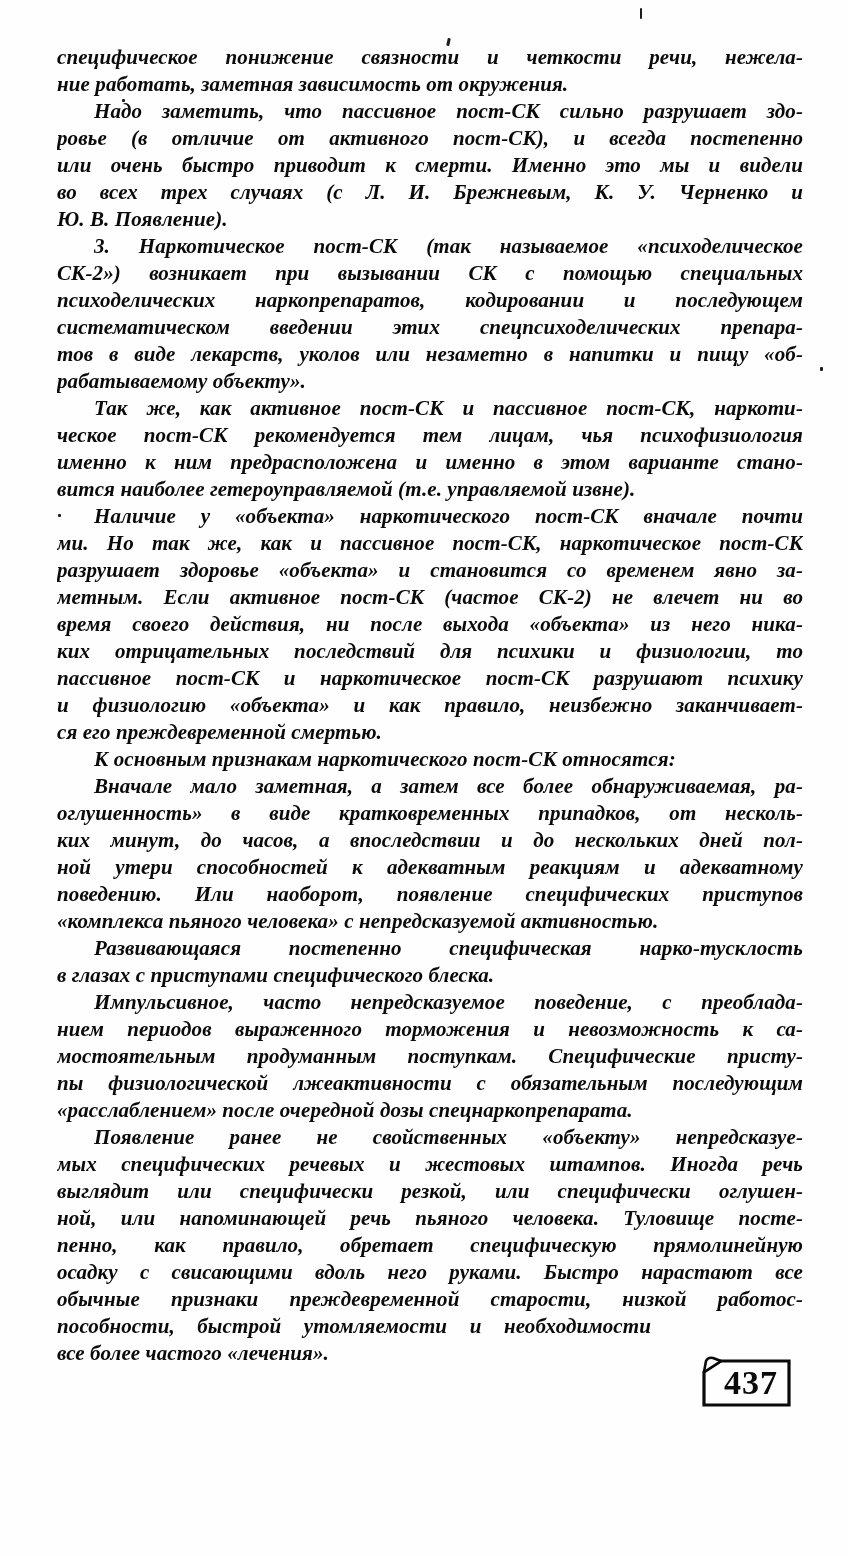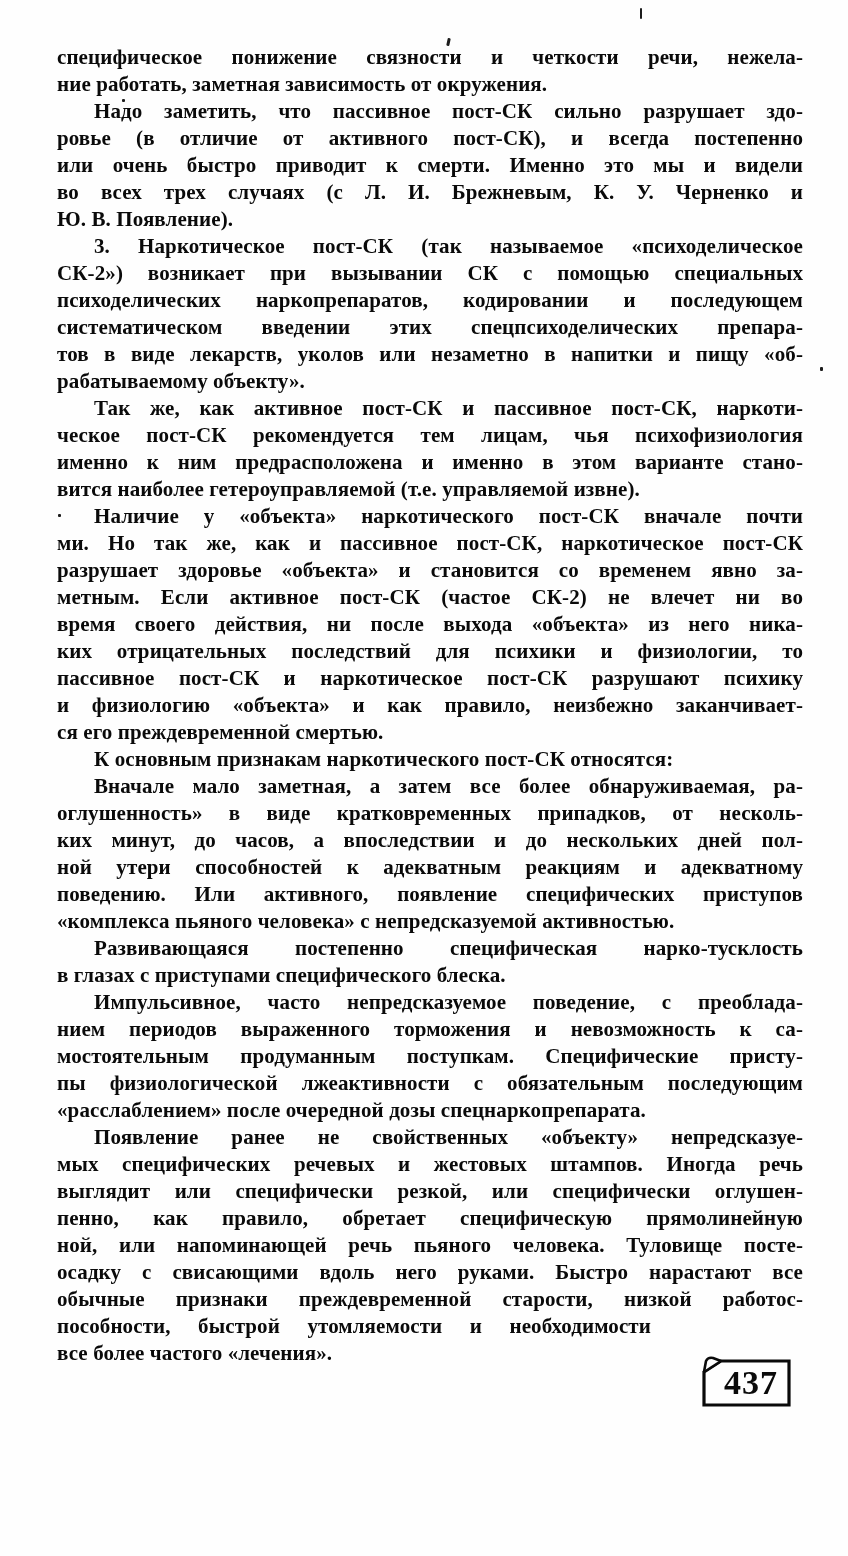--- a/index.html
+++ b/index.html
@@ -22,20 +22,21 @@
     line-height: 27px;
     letter-spacing: 0.1px;
   }
   .para { margin: 0; }
   .line {
     height: 27px;
     overflow: hidden;
     text-align: justify;
     text-align-last: justify;
     white-space: normal;
+    font-style: italic;
   }
   .line.last { text-align-last: left; }
   .line.indent { text-indent: 37px; }
   .line.short { padding-right: 152px; }
   .pagenum-box {
     position: absolute;
     left: 700px;
     top: 1355px;
     width: 94px;
     height: 56px;
@@ -108,40 +109,40 @@
         <div class="line last">ся его преждевременной смертью.</div>
       </div>
       <div class="para">
         <div class="line last indent">К основным признакам наркотического пост-СК относятся:</div>
       </div>
       <div class="para">
         <div class="line indent">Вначале мало заметная, а затем все более обнаруживаемая, ра-</div>
         <div class="line">оглушенность» в виде кратковременных припадков, от несколь-</div>
         <div class="line">ких минут, до часов, а впоследствии и до нескольких дней пол-</div>
         <div class="line">ной утери способностей к адекватным реакциям и адекватному</div>
-        <div class="line">поведению. Или активного, появление специфических приступов</div>
+        <div class="line">поведению. Или наоборот, появление специфических приступов</div>
         <div class="line last">«комплекса пьяного человека» с непредсказуемой активностью.</div>
       </div>
       <div class="para">
         <div class="line indent">Развивающаяся постепенно специфическая нарко-тусклость</div>
         <div class="line last">в глазах с приступами специфического блеска.</div>
       </div>
       <div class="para">
         <div class="line indent">Импульсивное, часто непредсказуемое поведение, с преоблада-</div>
         <div class="line">нием периодов выраженного торможения и невозможность к са-</div>
         <div class="line">мостоятельным продуманным поступкам. Специфические присту-</div>
         <div class="line">пы физиологической лжеактивности с обязательным последующим</div>
         <div class="line last">«расслаблением» после очередной дозы спецнаркопрепарата.</div>
       </div>
       <div class="para">
         <div class="line indent">Появление ранее не свойственных «объекту» непредсказуе-</div>
         <div class="line">мых специфических речевых и жестовых штампов. Иногда речь</div>
         <div class="line">выглядит или специфически резкой, или специфически оглушен-</div>
+        <div class="line">ной, или напоминающей речь пьяного человека. Туловище посте-</div>
         <div class="line">пенно, как правило, обретает специфическую прямолинейную</div>
-        <div class="line">ной, или напоминающей речь пьяного человека. Туловище посте-</div>
         <div class="line">осадку с свисающими вдоль него руками. Быстро нарастают все</div>
         <div class="line">обычные признаки преждевременной старости, низкой работос-</div>
         <div class="line short">пособности, быстрой утомляемости и необходимости</div>
         <div class="line last">все более частого «лечения».</div>
       </div>
     </div>
 
   <div class="pagenum-box">
     <svg width="94" height="56" viewBox="0 0 94 56">
       <path d="M 21 6 L 89 6 L 89 50 L 4 50 L 4 17 Z" fill="#fefefe" stroke="#0a0a0a" stroke-width="3.2" stroke-linejoin="miter"></path>

